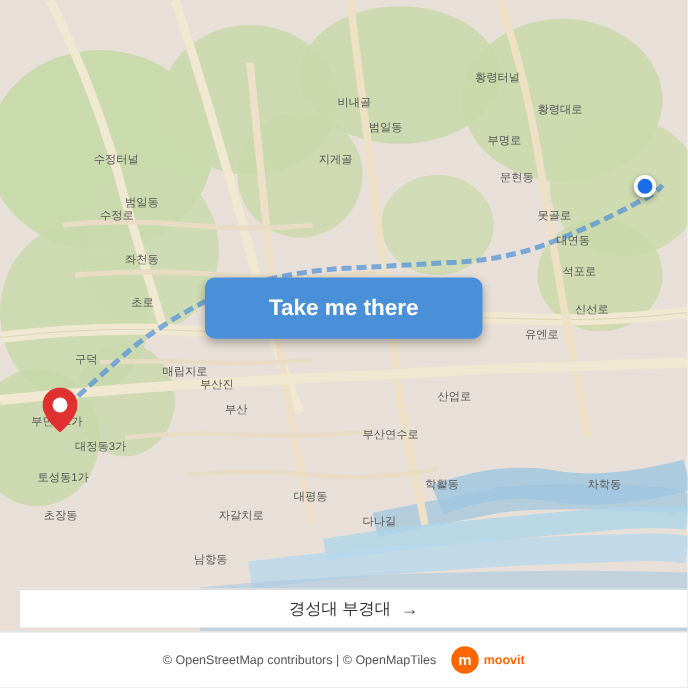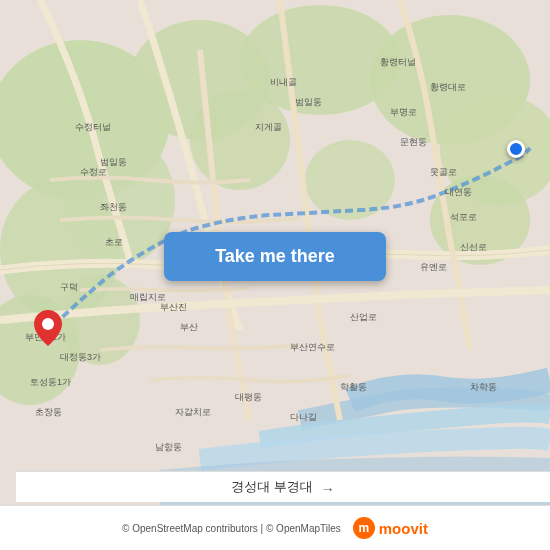--- a/index.html
+++ b/index.html
@@ -22,21 +22,21 @@
     .roads-svg {
       position: absolute;
       top: 0; left: 0;
       width: 550px;
       height: 550px;
     }
 
     
     #take-me-there-btn {
       position: absolute;
-      top: 232px;
+      top: 222px;
       left: 164px;
       width: 222px;
       height: 49px;
       background: #4a90d9;
       color: white;
       border: none;
       border-radius: 8px;
       font-size: 18px;
       font-weight: 600;
       cursor: pointer;
@@ -129,21 +129,21 @@
       border-radius: 50%;
       display: flex;
       align-items: center;
       justify-content: center;
       color: white;
       font-weight: bold;
       font-size: 12px;
     }
 
     .moovit-text {
-      font-size: 15px;
+      font-size: 10px;
       font-weight: bold;
       color: #ff6600;
     }
   </style>
 </head>
 <body>
 
 <div id="map-container">
 
   <svg class="roads-svg" viewBox="0 0 550 550" xmlns="http://www.w3.org/2000/svg">

